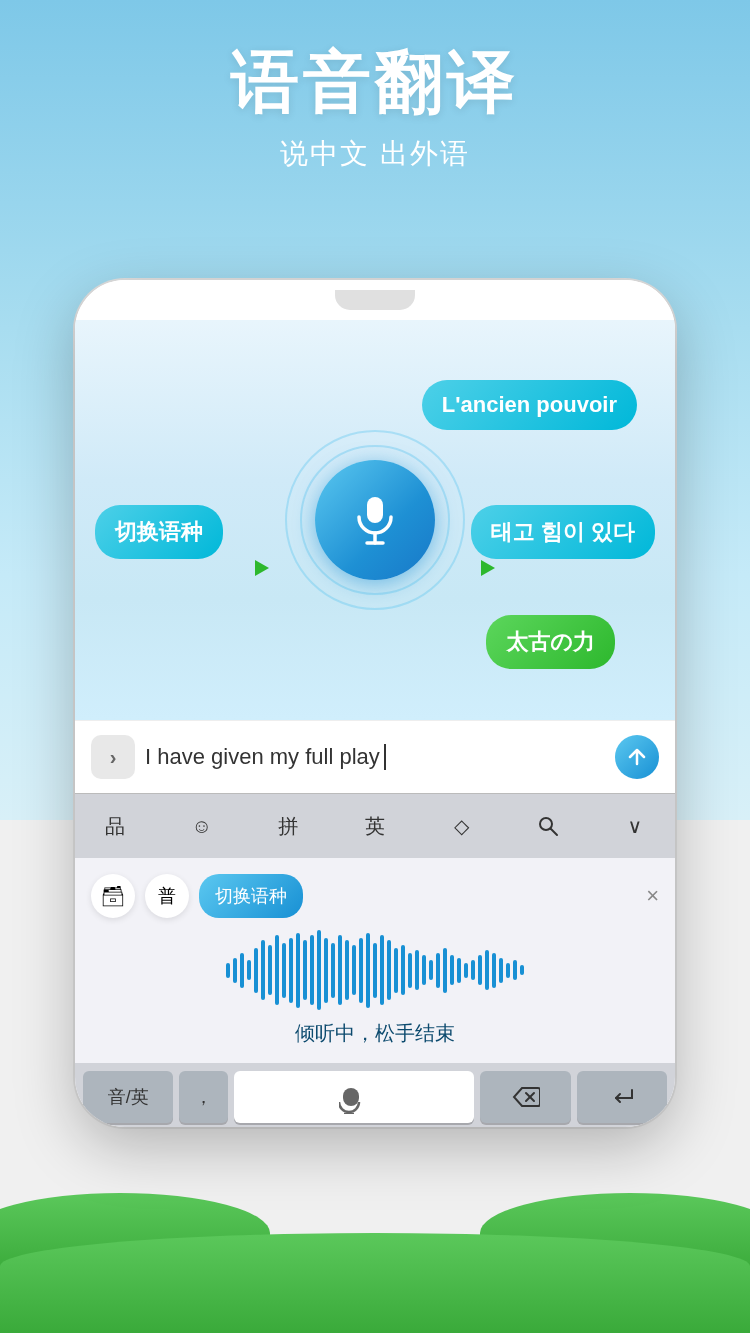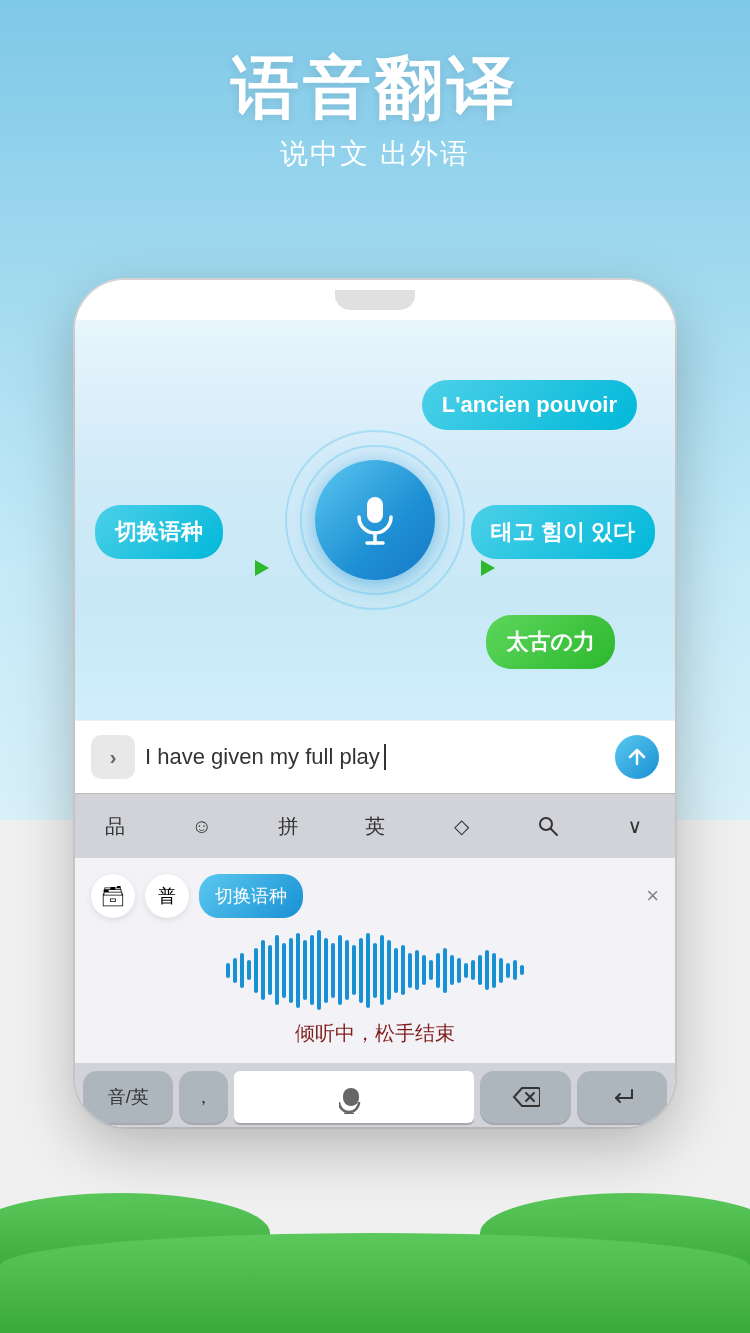--- a/index.html
+++ b/index.html
@@ -69,20 +69,21 @@
       text-align: center;
       z-index: 10;
     }
     .main-title {
       font-size: 68px;
       font-weight: 800;
       color: white;
       text-shadow: 0 2px 8px rgba(0,0,0,0.1);
       letter-spacing: 4px;
       line-height: 1.1;
+      font-family: Liberation Mono, monospace;
     }
     .sub-title {
       font-size: 28px;
       color: white;
       margin-top: 10px;
       letter-spacing: 2px;
       font-weight: 400;
     }
 
     
@@ -334,21 +335,21 @@
     }
     .wave-bar {
       width: 4px;
       background: #1890d4;
       border-radius: 2px;
     }
 
     .voice-hint {
       text-align: center;
       font-size: 20px;
-      color: #7f1d1d;
+      color: #0c4a6e;
       margin-top: 8px;
     }
 
     
     .keyboard-bottom {
       background: #d1d3d9;
       padding: 8px 8px 4px;
     }
     .kb-bottom-row {
       display: flex;
@@ -363,21 +364,21 @@
       display: flex;
       align-items: center;
       justify-content: center;
       font-size: 18px;
       color: #666;
       box-shadow: 0 2px 0 rgba(0,0,0,0.2);
     }
     .kb-special-key {
       flex: 1.5;
       background: #adb5bd;
-      border-radius: 14px;
+      border-radius: 6px;
       height: 52px;
       display: flex;
       align-items: center;
       justify-content: center;
       font-size: 18px;
       color: #333;
       box-shadow: 0 2px 0 rgba(0,0,0,0.2);
     }
   </style>
 </head>

